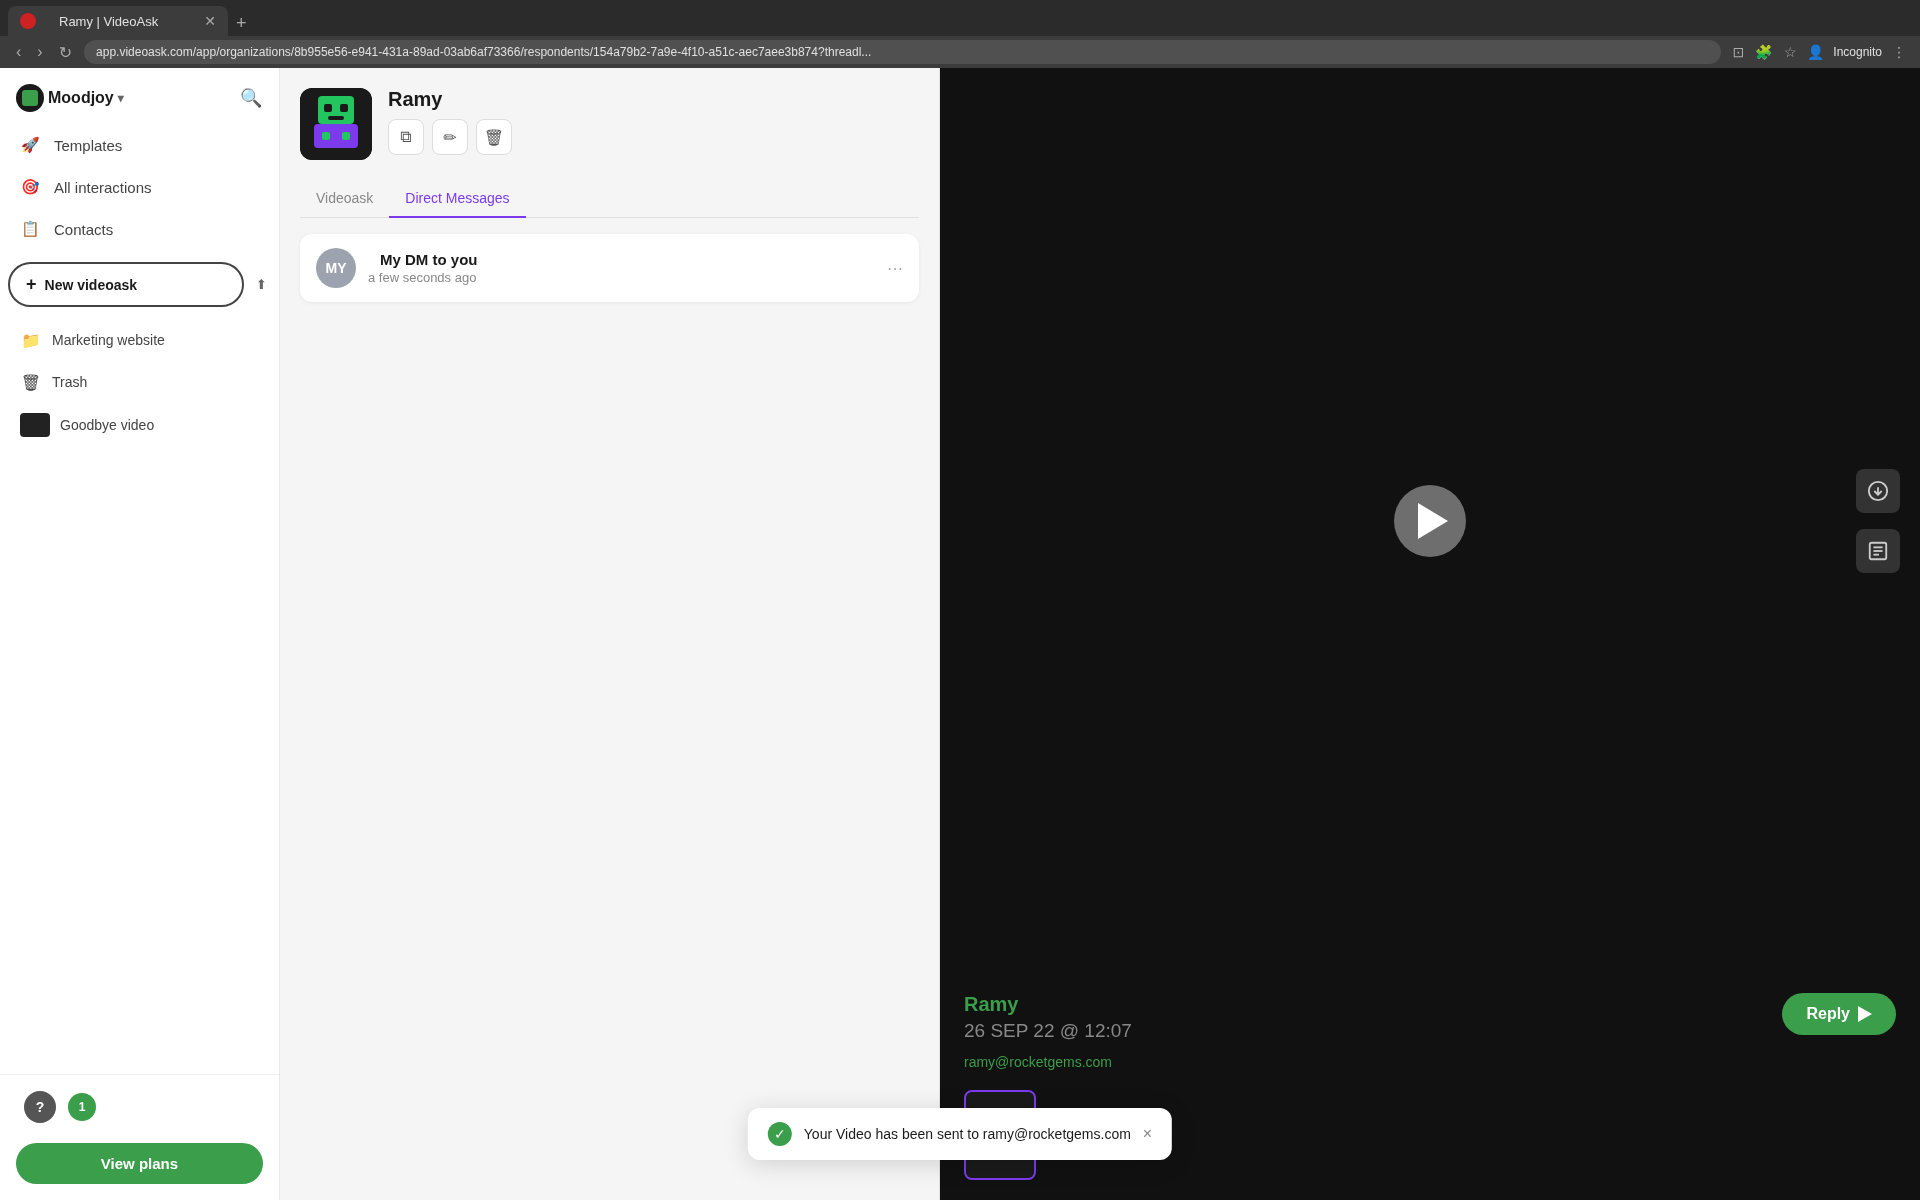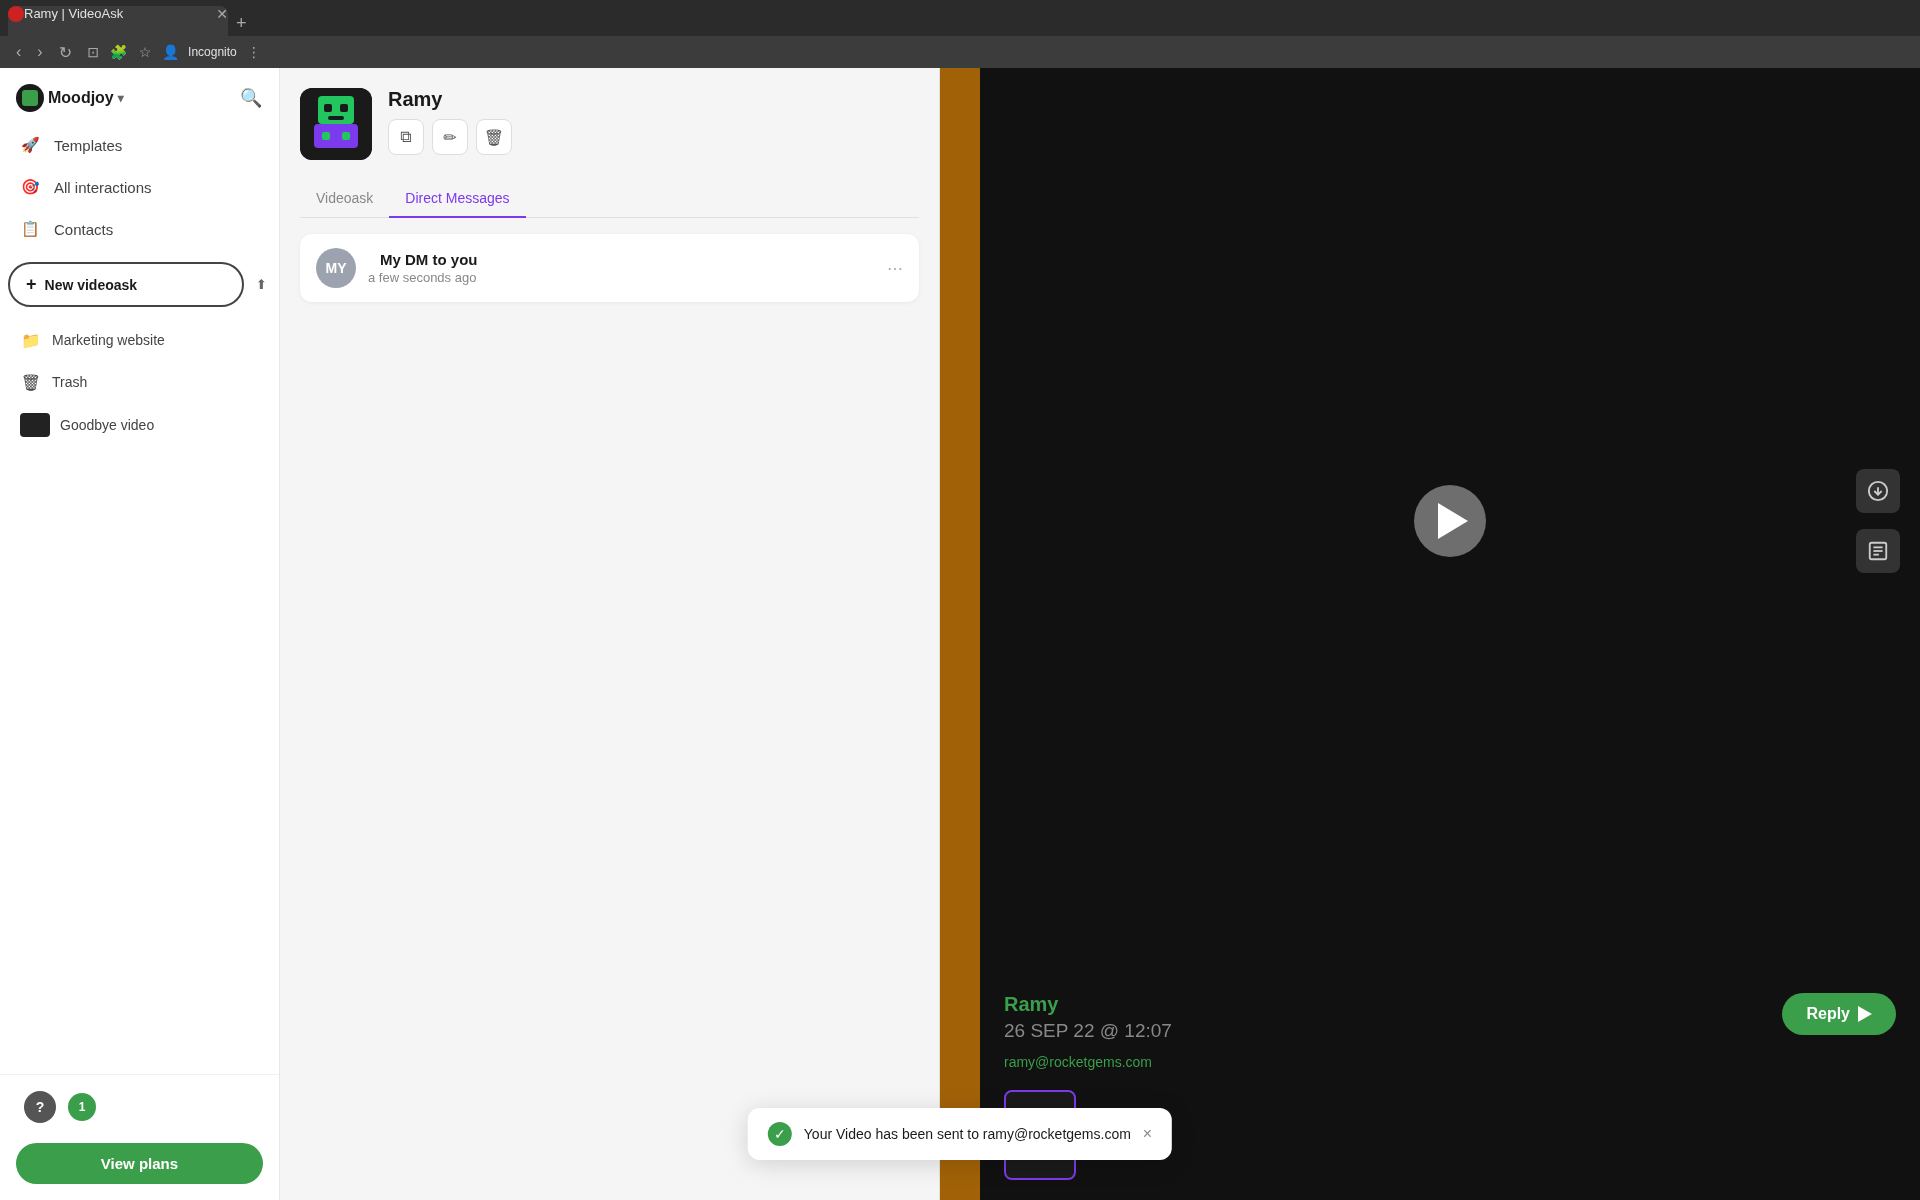--- a/index.html
+++ b/index.html
@@ -1,21 +1,21 @@
 <!DOCTYPE html>
 <html><head>
   <meta charset="utf-8">
   <style>
     * { box-sizing: border-box; margin: 0; padding: 0; }
     body { font-family: -apple-system, BlinkMacSystemFont, 'Segoe UI', sans-serif; background: #f0f0f0; width: 1920px; height: 1200px; overflow: hidden; }
 
     
     .browser-chrome { background: #3c3c3c; width: 100%; height: 68px; display: flex; flex-direction: column; }
     .browser-tabs { background: #2b2b2b; height: 36px; display: flex; align-items: flex-end; padding: 0 8px; }
-    .browser-tab { background: #3c3c3c; border-radius: 8px 8px 0 0; padding: 0 0; height: 30px; display: flex; align-items: flex-start; gap: 0; min-width: 220px; color: #e0e0e0; font-size: 13px; }
+    .browser-tab { background: #3c3c3c; border-radius: 8px 8px 0 0; padding: 0 12px; height: 30px; display: flex; align-items: center; gap: 23px; min-width: 220px; color: #e0e0e0; font-size: 13px; }
     .browser-tab .tab-icon { width: 16px; height: 16px; background: #e04040; border-radius: 50%; flex-shrink: 0; }
     .browser-tab .tab-close { margin-left: auto; color: #aaa; cursor: pointer; font-size: 14px; }
     .new-tab-btn { background: none; border: none; color: #aaa; font-size: 18px; padding: 0 8px; cursor: pointer; margin-bottom: 2px; }
     .browser-nav { background: #3c3c3c; height: 32px; display: flex; align-items: center; gap: 8px; padding: 0 12px; }
     .nav-btn { background: none; border: none; color: #aaa; font-size: 16px; cursor: pointer; padding: 2px 4px; }
     .address-bar { flex: 1; background: #505050; border: none; border-radius: 16px; color: #e0e0e0; font-size: 12px; padding: 3px 12px; height: 24px; outline: none; }
     .nav-icons { display: flex; gap: 8px; align-items: center; }
     .nav-icon { width: 18px; height: 18px; color: #aaa; font-size: 14px; display: flex; align-items: center; justify-content: center; cursor: pointer; }
 
     
@@ -107,20 +107,21 @@
       <div class="tab-icon" style="background: #cc2222; border-radius: 50%;"></div>
       <span>Ramy | VideoAsk</span>
       <span class="tab-close">✕</span>
     </div>
     <button class="new-tab-btn">+</button>
   </div>
   <div class="browser-nav">
     <button class="nav-btn">‹</button>
     <button class="nav-btn">›</button>
     <button class="nav-btn">↻</button>
+    <input class="address-bar" type="text" value="app.videoask.com/app/organizations/8b955e56-e941-431a-89ad-03ab6af73366/respondents/154a79b2-7a9e-4f10-a51c-aec7aee3b874?threadl..." style="">
     <div class="nav-icons">
       <div class="nav-icon">⊡</div>
       <div class="nav-icon">🧩</div>
       <div class="nav-icon">☆</div>
       <div class="nav-icon">👤</div>
       <span style="color:#e0e0e0; font-size:12px;">Incognito</span>
       <div class="nav-icon">⋮</div>
     </div>
   </div>
 </div>
@@ -185,21 +186,21 @@
 
     <div class="sidebar-footer">
       <div class="sidebar-bottom-row">
         <button class="help-btn">?</button>
         <div class="notifications-badge">1</div>
       </div>
       <button class="view-plans-btn">View plans</button>
     </div>
   </div>
 
-  <div class="content-row" style="flex:1;display:flex;height:100%;gap:40px;">
+  <div class="content-row" style="flex:1;display:flex;height:100%;">
 
     <div class="contact-panel">
       <div class="contact-header">
         <div class="contact-avatar">
 
           <svg width="72" height="72" viewBox="0 0 72 72">
             <rect width="72" height="72" fill="#1a1a1a" rx="12"></rect>
             <rect x="18" y="8" width="36" height="28" fill="#22c55e" rx="4"></rect>
             <rect x="14" y="36" width="44" height="24" fill="#7c3aed" rx="4"></rect>
             <rect x="24" y="16" width="8" height="8" fill="#1a1a1a" rx="2"></rect>

